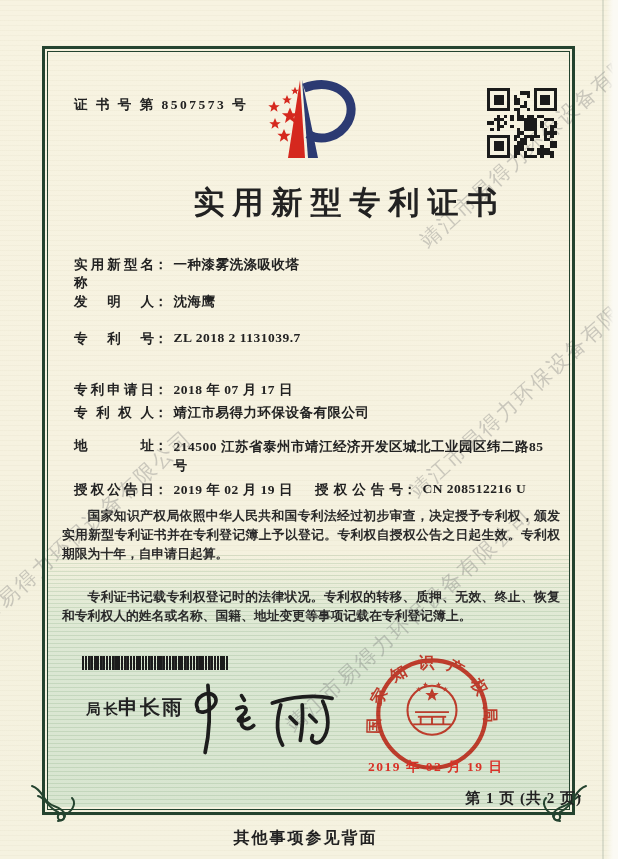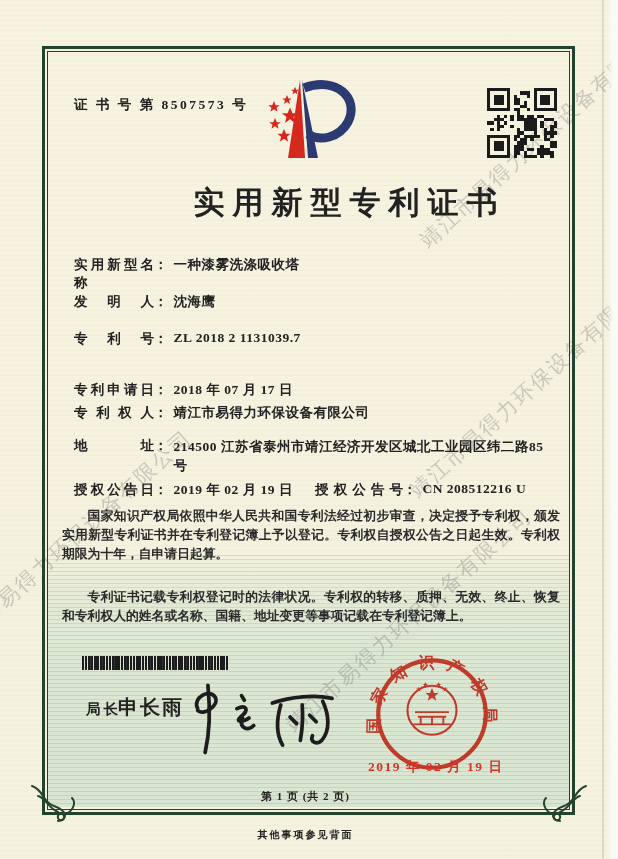--- a/index.html
+++ b/index.html
@@ -49,22 +49,22 @@
       repeating-linear-gradient(90deg,#1c1c1c 0 1px,transparent 1px 7px),
       repeating-linear-gradient(90deg,rgba(28,28,28,0.9) 0 1px,transparent 1px 4px);
   }
   
   #director-title{left:86px;top:700px;font-size:14.5px;font-weight:700;letter-spacing:3px;}
   #director-name{left:86px;top:694px;font-size:20px;font-weight:700;letter-spacing:2px;margin-left:32px;}
   
   #seal{left:366px;top:648px;width:132px;height:132px;opacity:0.95;mix-blend-mode:multiply;}
   #seal-date{left:368px;top:758px;font-size:13.5px;font-weight:700;color:#d93228;letter-spacing:1.5px;white-space:nowrap;}
   
-  #page-info{left:42px;top:789px;width:527px;text-align:center;font-size:11px;font-weight:600;letter-spacing:1px;}
-  #back-note{left:42px;top:828px;width:527px;text-align:center;font-size:10px;font-weight:600;letter-spacing:2px;font-family:Liberation Serif, serif;}
+  #page-info{left:55px;top:789px;width:527px;text-align:right;font-size:15px;font-weight:600;letter-spacing:1px;}
+  #back-note{left:42px;top:828px;width:527px;text-align:center;font-size:16px;font-weight:600;letter-spacing:2px;font-family:Liberation Serif, serif;}
   .corner-orn{width:52px;height:44px;}
   svg text{font-family:"Liberation Serif","DejaVu Serif",serif;}
 </style>
 </head>
 <body>
 
 <div id="page">
 
   <div id="green-panel" class="abs"></div>
 

